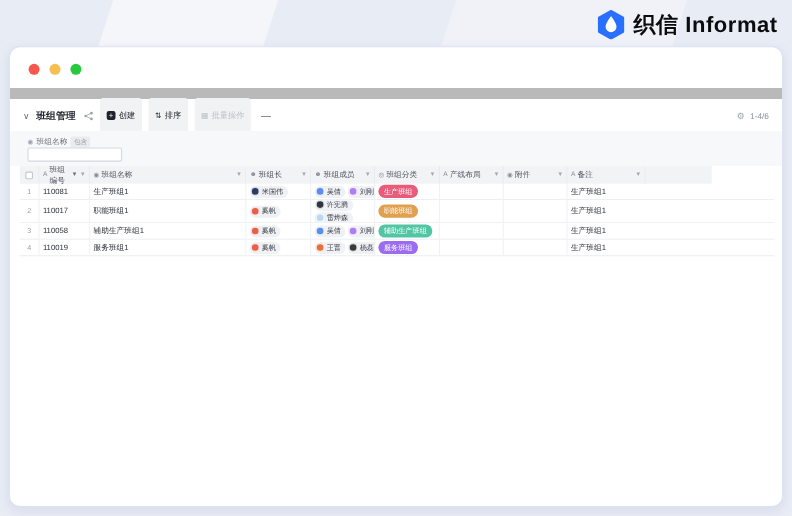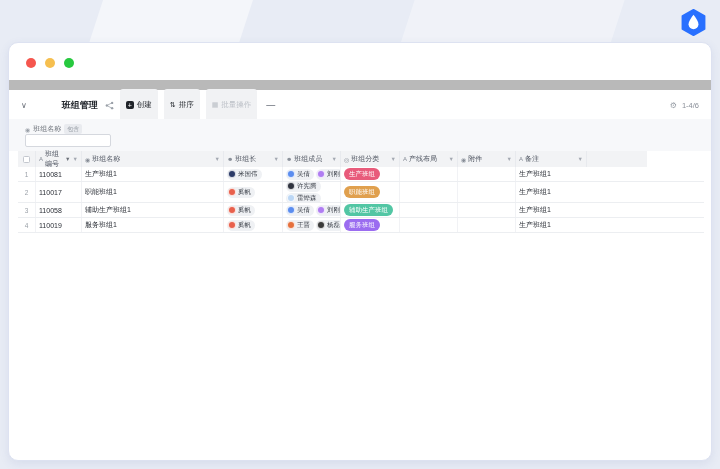--- a/index.html
+++ b/index.html
@@ -26,21 +26,21 @@
     box-shadow:0 3px 10px rgba(70,90,160,.10); overflow:hidden;
   }
   .traffic { position:absolute; top:15px; left:17px; display:flex; gap:9px; }
   .dot { width:10px; height:10px; border-radius:50%; }
   .dot-red { background:#f5564e; } .dot-yellow { background:#f6bf4f; } .dot-green { background:#27c93f; }
   .addressbar { position:absolute; top:37px; left:0; right:0; height:10px; background:#b9b9b9; }
 
   
   .toolbar { position:absolute; top:53px; left:12px; right:12px; height:18px; display:flex; align-items:center; gap:6px; }
   .tb-chevron { font-size:8px; color:#676c76; }
-  .tb-title { font-size:9px; font-weight:bold; color:#1f2329;margin-left:29px; }
+  .tb-title { font-size:9px; font-weight:bold; color:#1f2329; }
   .tb-share { width:9px; height:9px; margin-left:1px; }
   .btn { height:14px; display:inline-flex; align-items:center; gap:3px; background:#f1f2f4;
          border-radius:3px; padding:16px 6px; font-size:7.5px; color:#1f2329; cursor:pointer; }
   .btn .bico { font-size:7px; }
   .btn-create .bico { display:inline-flex; width:8px; height:8px; background:#1f2329; color:#fff;
          border-radius:2px; align-items:center; justify-content:center; font-size:7px; line-height:1; }
   .btn.disabled { color:#bcc0c7; cursor:default; }
   .btn-more { background:transparent; font-size:9px; color:#4e5460; padding:0 3px; }
   .tb-right { margin-left:auto; display:flex; align-items:center; gap:5px; font-size:7.5px; color:#8a8f99; }
   .gear { font-size:8px; color:#9aa0a8; }
@@ -78,20 +78,21 @@
 <body>
 
 <div class="bg-stripe stripe1"></div>
 <div class="bg-stripe stripe2"></div>
 
 <div class="brand">
   <svg class="brand-badge" viewBox="0 0 24 24">
     <path d="M12 0.8 L21.8 6.3 V17.7 L12 23.2 L2.2 17.7 V6.3 Z" fill="#2970ff" stroke="#2970ff" stroke-width="1.6" stroke-linejoin="round"></path>
     <path d="M12 5.2 C12 5.2 7.6 10.6 7.6 13.6 A4.4 4.4 0 0 0 16.4 13.6 C16.4 10.6 12 5.2 12 5.2 Z" fill="#fff"></path>
   </svg>
+  <span class="brand-text"><span>织信</span> <span>Informat</span></span>
 </div>
 
 <div class="window">
   <div class="traffic">
     <div class="dot dot-red"></div>
     <div class="dot dot-yellow"></div>
     <div class="dot dot-green"></div>
   </div>
   <div class="addressbar"></div>
 

